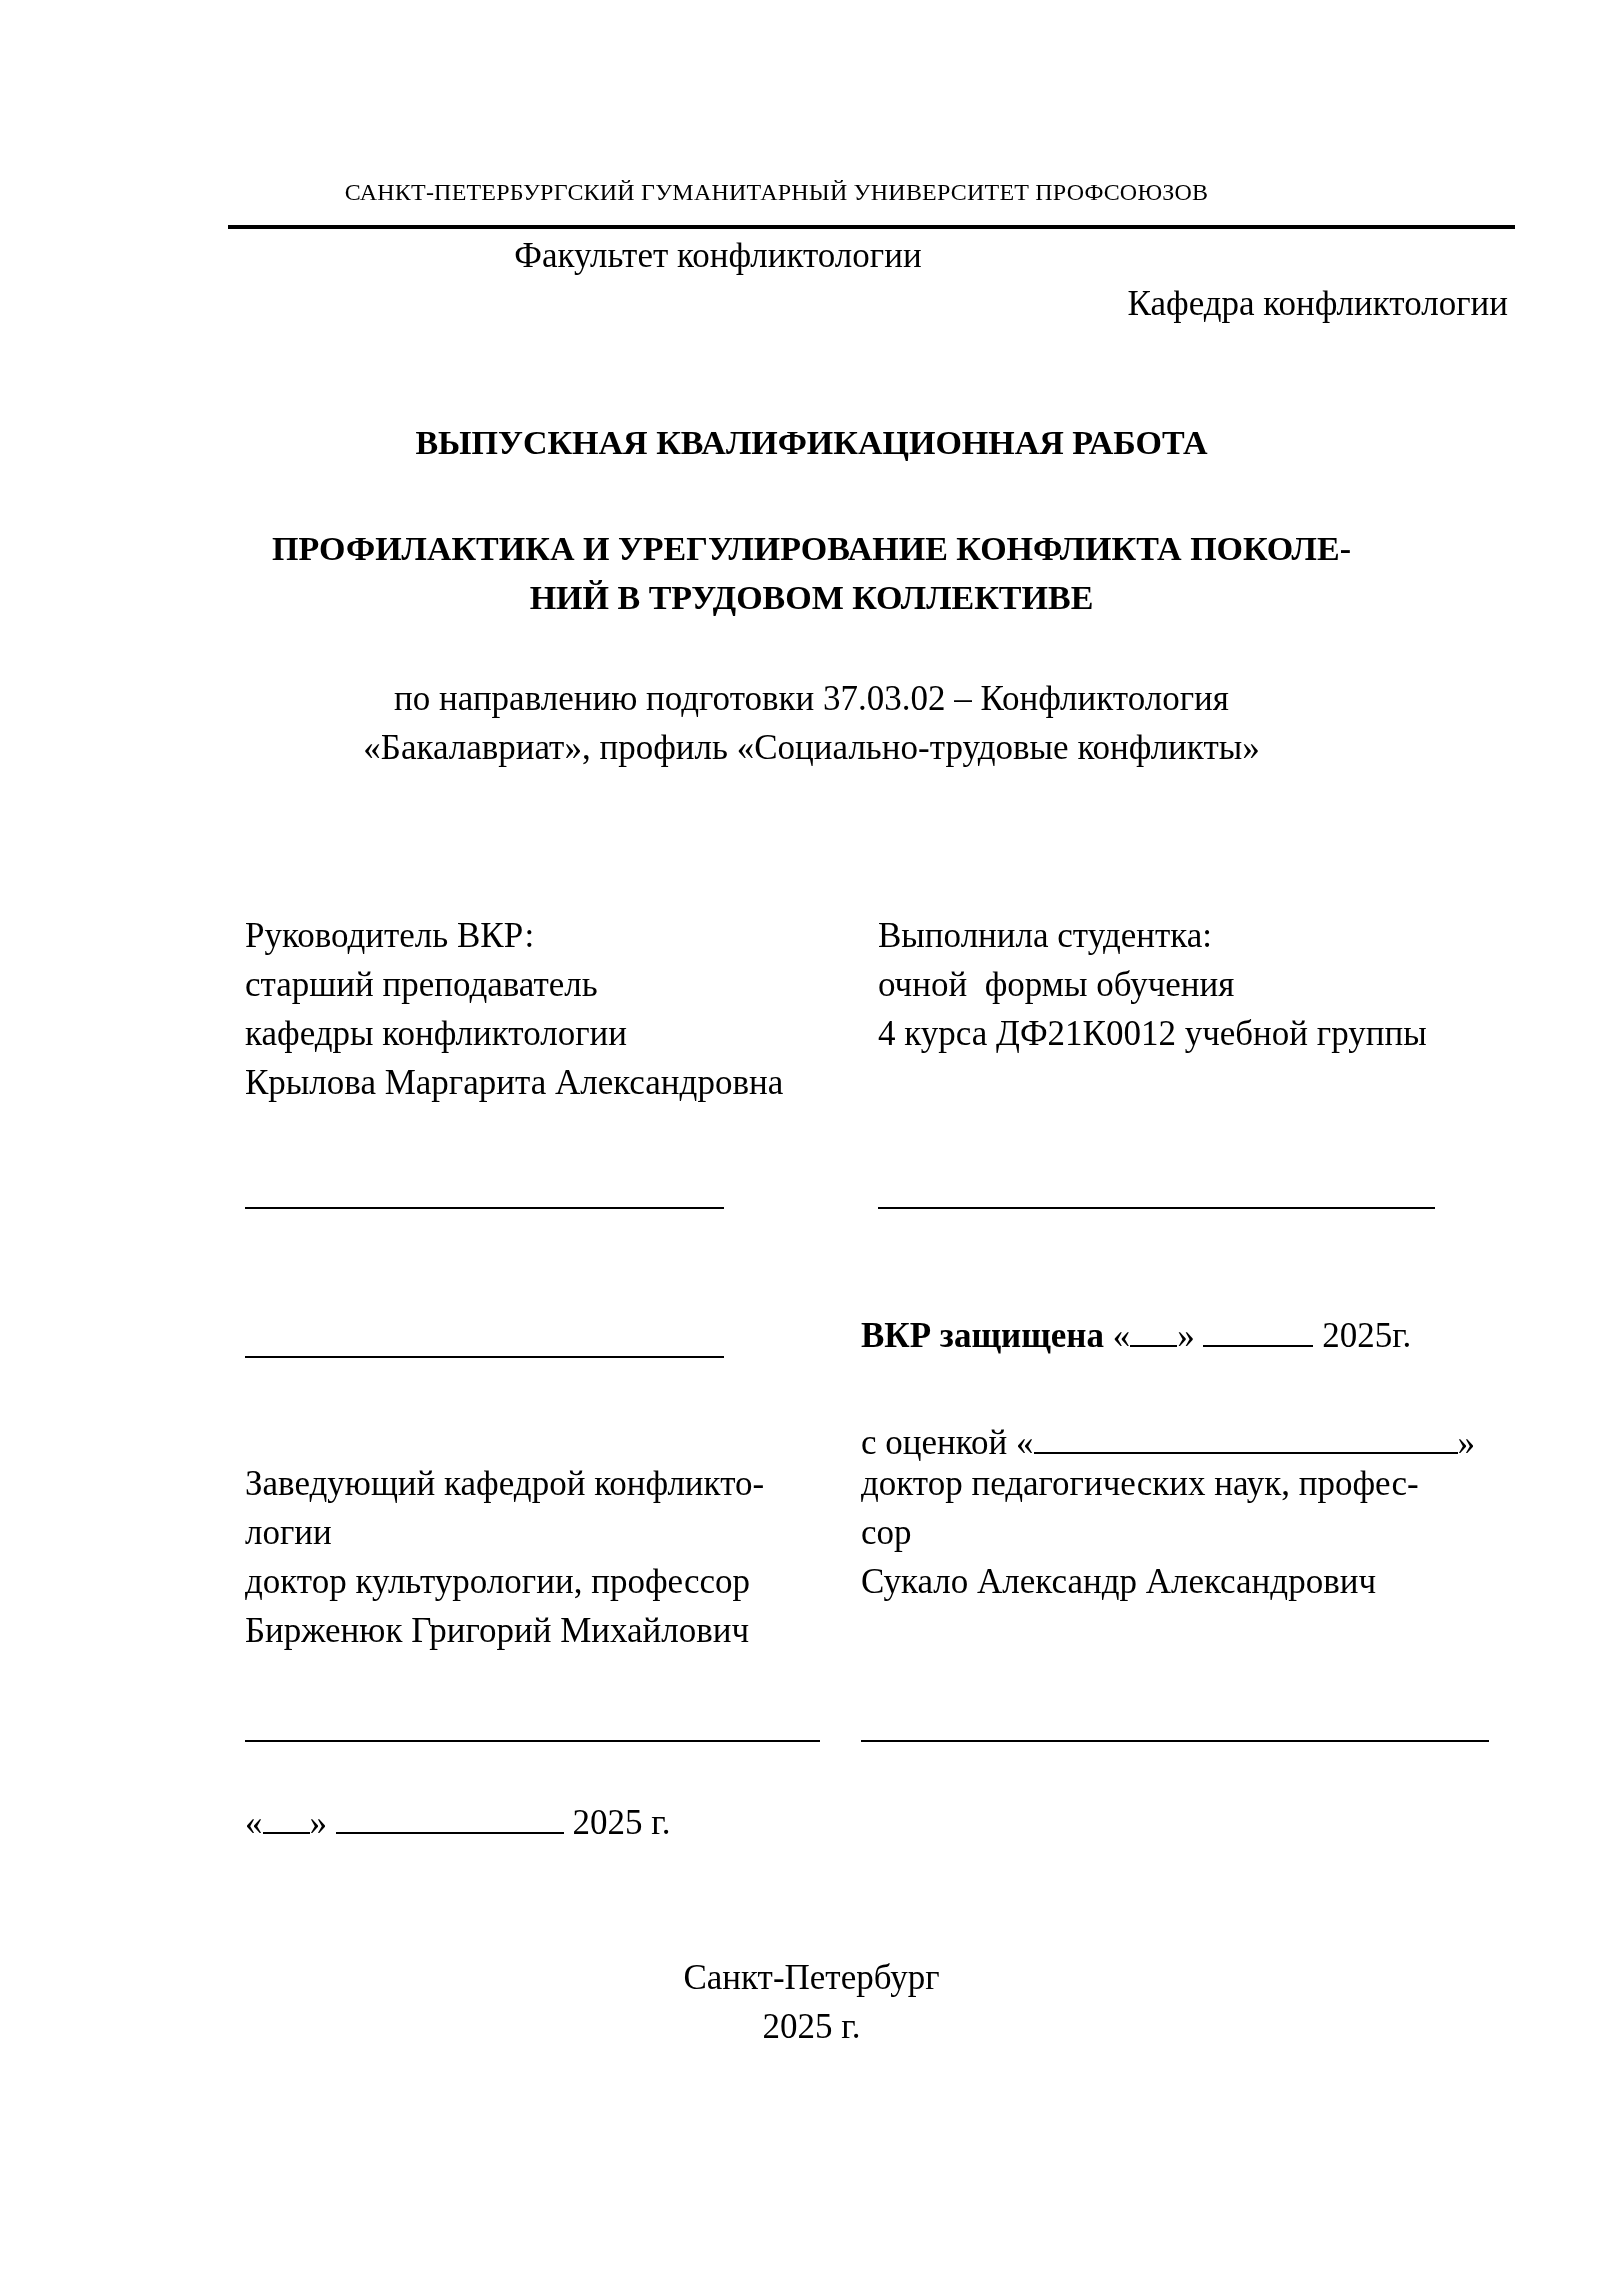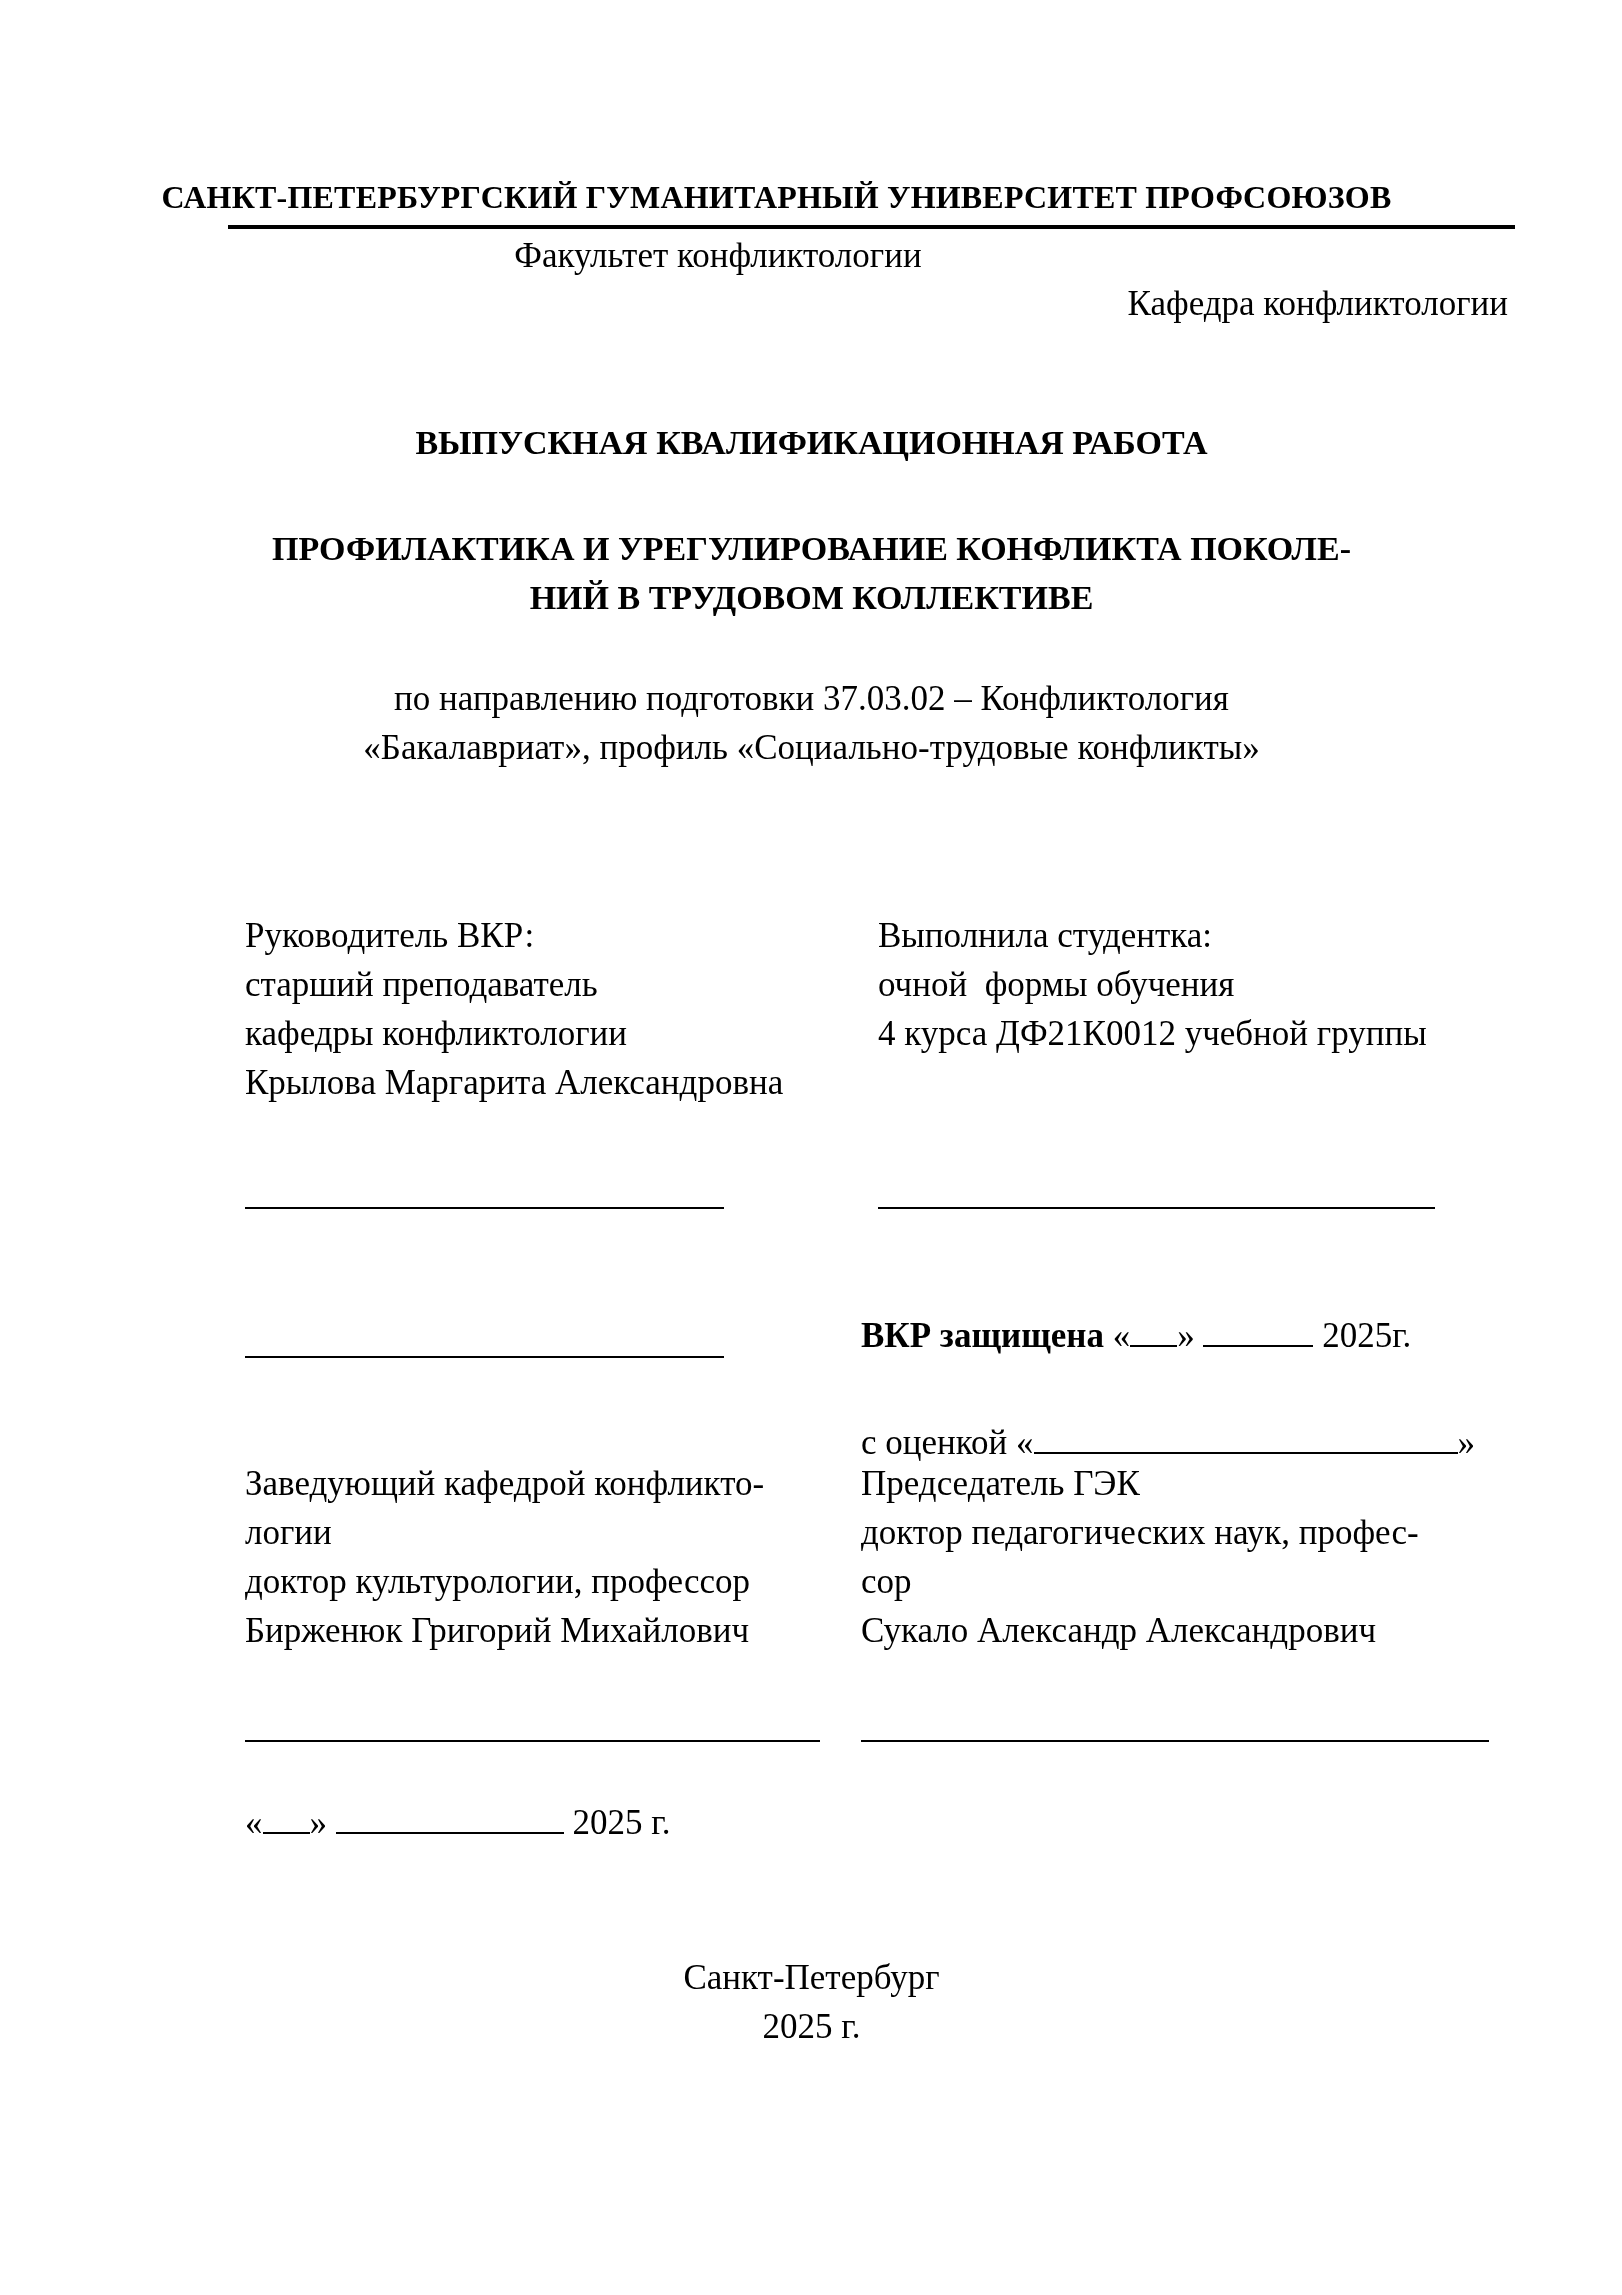--- a/index.html
+++ b/index.html
@@ -12,21 +12,21 @@
       height: 2295px;
       position: relative;
       overflow: hidden;
       font-family: "Liberation Serif", "DejaVu Serif", serif;
       color: #000000;
     }
     .abs { position: absolute; white-space: nowrap; }
     .bold { font-weight: bold; }
     .t-uni {
       left: 0; width: 1553px; text-align: center;
-      top: 179px; font-size: 32px; font-weight: bold;
+      top: 179px; font-size: 24px; font-weight: normal;
       letter-spacing: 0.2px;
     }
     .rule {
       left: 228px; top: 225px; width: 1287px; height: 3.9px;
       background: #000000;
     }
     .t-fac {
       left: 0; width: 1436px; text-align: center;
       top: 236px; font-size: 35px;
     }
@@ -107,21 +107,20 @@
 </div>
 
 <div class="col col-left" style="top:1459px;">
   <div>Заведующий кафедрой конфликто-</div>
   <div>логии</div>
   <div>доктор культурологии, профессор</div>
   <div>Бирженюк Григорий Михайлович</div>
 </div>
 
 <div class="col col-right-b" style="top:1459px;">
-  <div>Председатель ГЭК</div>
   <div>доктор педагогических наук, профес-</div>
   <div>сор</div>
   <div>Сукало Александр Александрович</div>
 </div>
 
 <div class="sigline" style="left:245px; top:1740px; width:575px;"></div>
 <div class="sigline" style="left:861px; top:1740px; width:628px;"></div>
 
 <div class="col col-left" style="top:1798px;">
   <span>«</span><span class="blank" style="width:47px;"></span><span>»</span>

